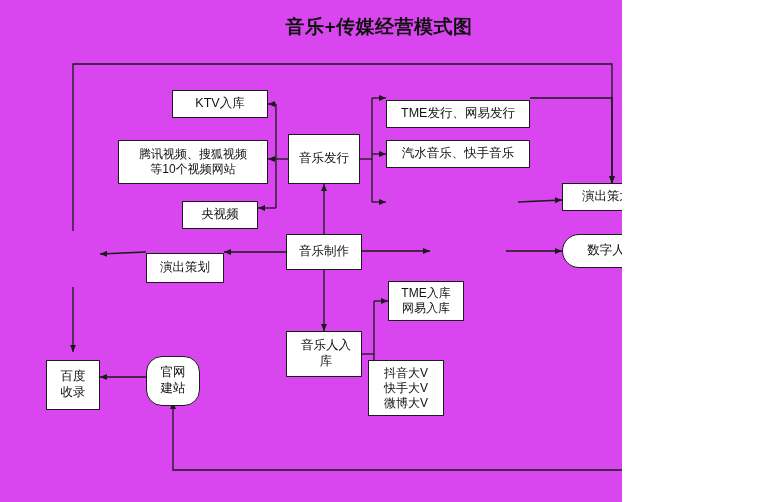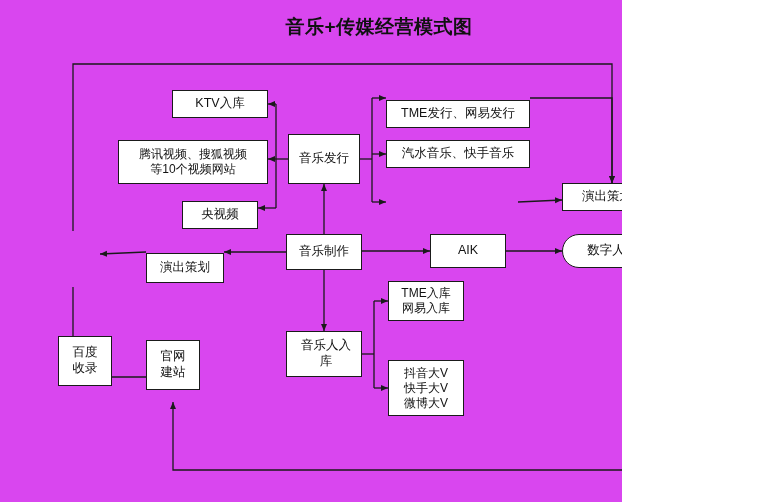--- a/index.html
+++ b/index.html
@@ -128,32 +128,31 @@
   <div class="node" style="left:386px;top:140px;width:144px;height:28px;">汽水音乐、快手音乐</div>
 
 
   <div class="node" style="left:562px;top:183px;width:90px;height:28px;">演出策划</div>
 
 
   <div class="node" style="left:146px;top:238px;width:78px;height:30px;margin-top:15px;">演出策划</div>
 
   <div class="node" style="left:286px;top:234px;width:76px;height:36px;">音乐制作</div>
 
-  <div class="node" style="left:430px;top:234px;width:76px;height:34px;">AIK</div>
 
   <div class="node" style="left:562px;top:234px;width:88px;height:34px;border-radius:17px;">数字人</div>
 
   <div class="node small" style="left:388px;top:281px;width:76px;height:40px;">TME入库
 网易入库</div>
 
   <div class="node" style="left:286px;top:331px;width:76px;height:46px;padding-left:8px;">音乐人入库</div>
 
-  <div class="node small" style="left:388px;top:360px;width:76px;height:56px;">抖音大V
+  <div class="node small" style="left:368px;top:360px;width:76px;height:56px;">抖音大V
 快手大V
 微博大V</div>
 
-  <div class="node" style="left:46px;top:336px;width:54px;height:50px;margin-left:12px;">百度
+  <div class="node" style="left:46px;top:360px;width:54px;height:50px;">百度
 收录</div>
 
-  <div class="node" style="left:146px;top:340px;width:54px;height:50px;">官网
+  <div class="node" style="left:146px;top:356px;width:54px;height:50px;border-radius:16px;">官网
 建站</div>
 
 </div>
 
 </body></html>

